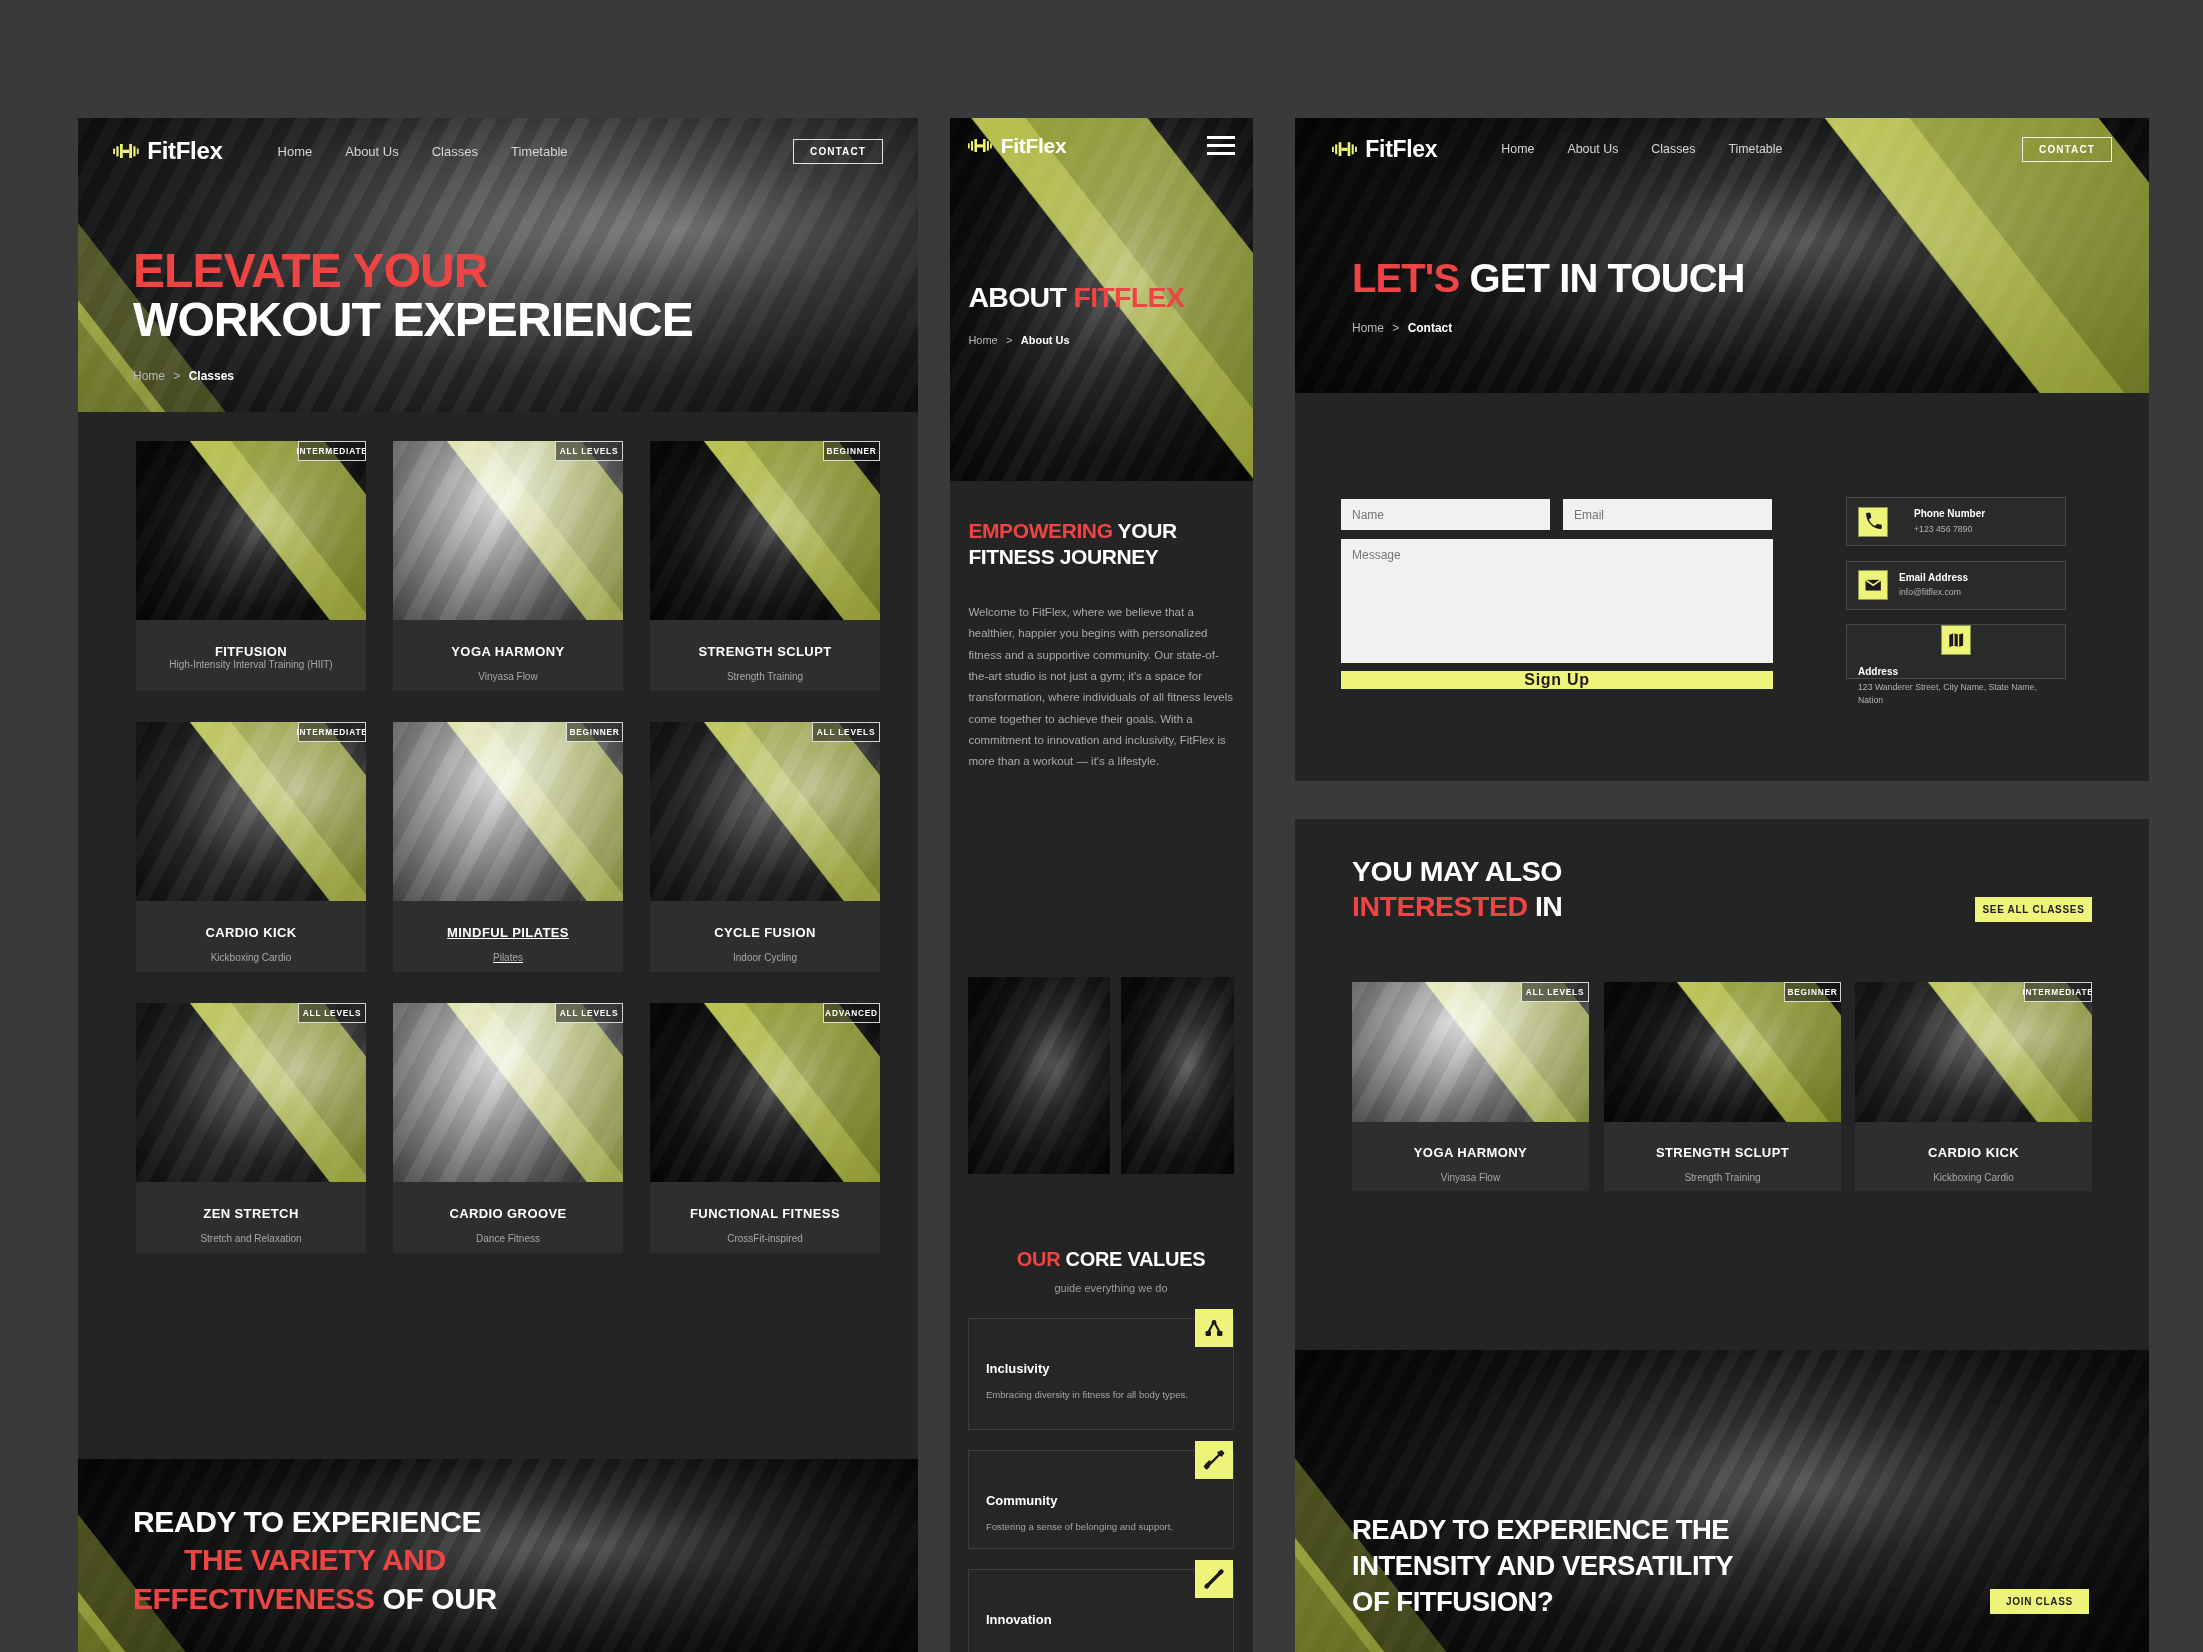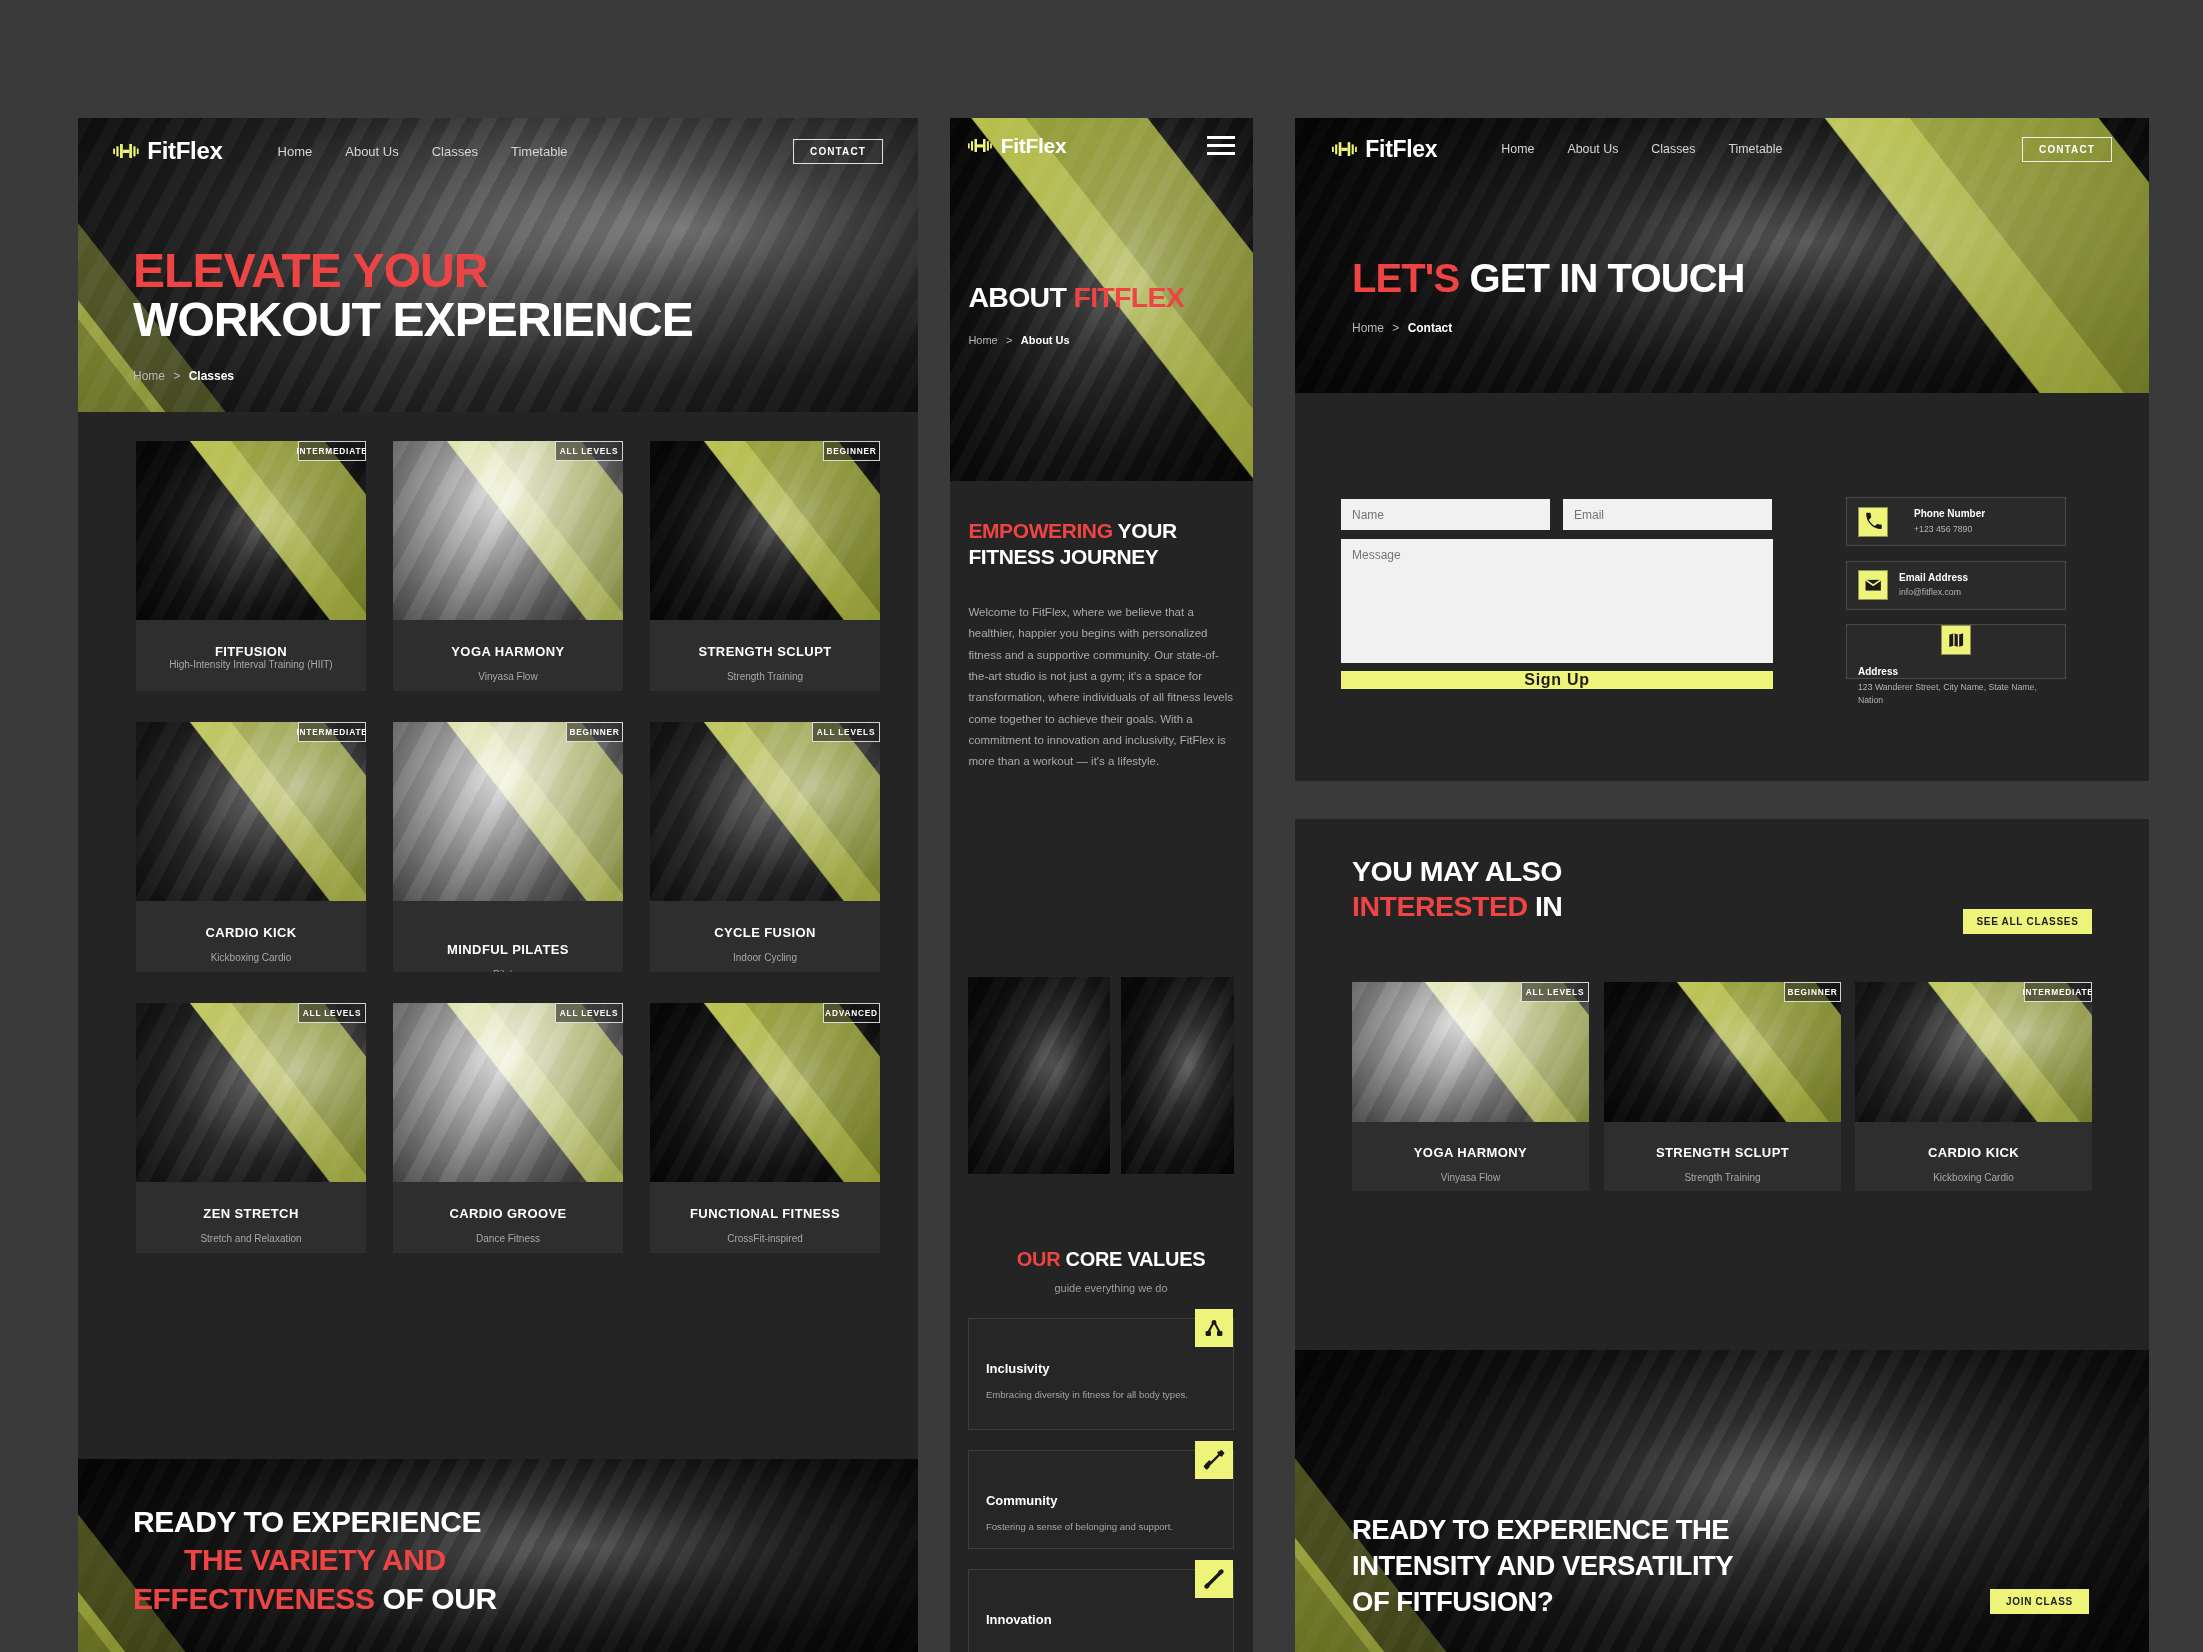--- a/index.html
+++ b/index.html
@@ -189,21 +189,21 @@
       <div class="c-title" style="font-size:13px;">CARDIO KICK</div>
       <div class="c-sub" style="font-size:10px; margin-top:12px;">Kickboxing Cardio</div>
     </div>
         </div>
         <div class="card" style="left: 315px; top: 310px; width: 230px; height: 250px;">
     <div class="img" style="height:179px;">
       <div class="photo light"></div>
       <div class="slash"></div>
       <div class="badge" style="right:0; top:0; width:57px; height:20px; font-size:8.3px;">BEGINNER</div>
     </div>
-    <div class="meta" style="top:220px;">
+    <div class="meta" style="top:203px;text-decoration:underline;">
       <div class="c-title" style="font-size:13px;">MINDFUL PILATES</div>
       <div class="c-sub" style="font-size:10px; margin-top:12px;">Pilates</div>
     </div>
         </div>
         <div class="card" style="left: 572px; top: 310px; width: 230px; height: 250px;">
     <div class="img" style="height:179px;">
       <div class="photo "></div>
       <div class="slash"></div>
       <div class="badge" style="right:0; top:0; width:68px; height:20px; font-size:8.3px;">ALL LEVELS</div>
     </div>
@@ -454,21 +454,21 @@
   </div>
 
   <div class="panel" style="left:1295px; top:819px; width:854px; height:834px;">
 
     <div style="position:absolute; left:57px; top:35px;">
       <div style="font-size:28.5px; font-weight:700; letter-spacing:-0.5px; line-height:1.22;">YOU MAY ALSO</div>
       <div style="font-size:28.5px; font-weight:700; letter-spacing:-0.5px; line-height:1.22;">
         <span class="accent">INTERESTED</span><span> IN</span>
       </div>
     </div>
-    <div class="btn-yellow" style="position:absolute; right:57px; top:78px; width:129px; height:25px; font-size:10px;margin-top:12px;">SEE ALL CLASSES</div>
+    <div class="btn-yellow" style="position:absolute; right:57px; top:78px; width:117px; height:25px; font-size:10px;">SEE ALL CLASSES</div>
 
     <div id="interested-grid" style="position:absolute; left:57px; top:163px; width:740px; height:275px;">
         <div class="card" style="left: 0px; top: 0px; width: 237px; height: 209px;">
     <div class="img" style="height:140px;">
       <div class="photo light"></div>
       <div class="slash"></div>
       <div class="badge" style="right:0; top:0; width:68px; height:20px; font-size:8.3px;">ALL LEVELS</div>
     </div>
     <div class="meta" style="top:163px;">
       <div class="c-title" style="font-size:13px;">YOGA HARMONY</div>

